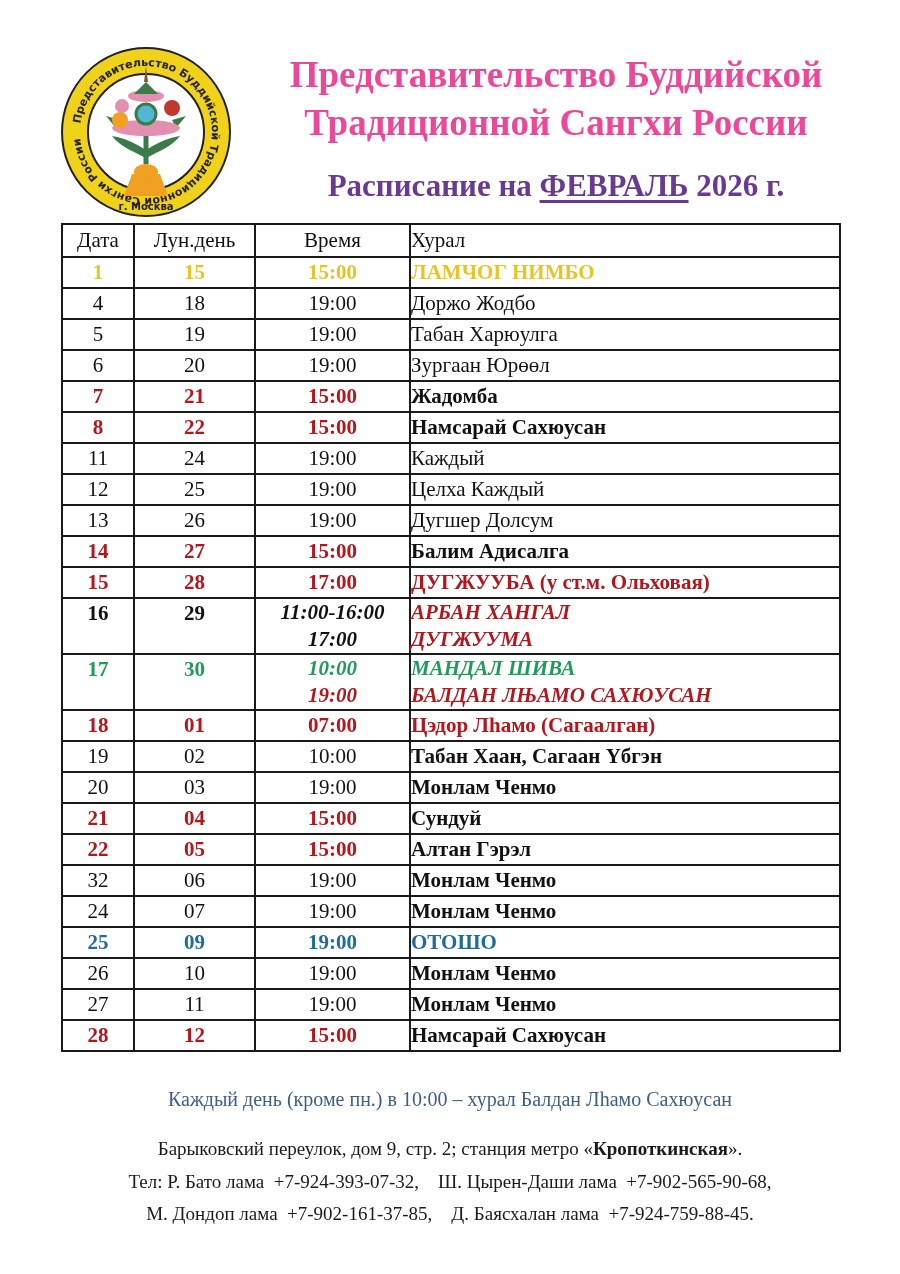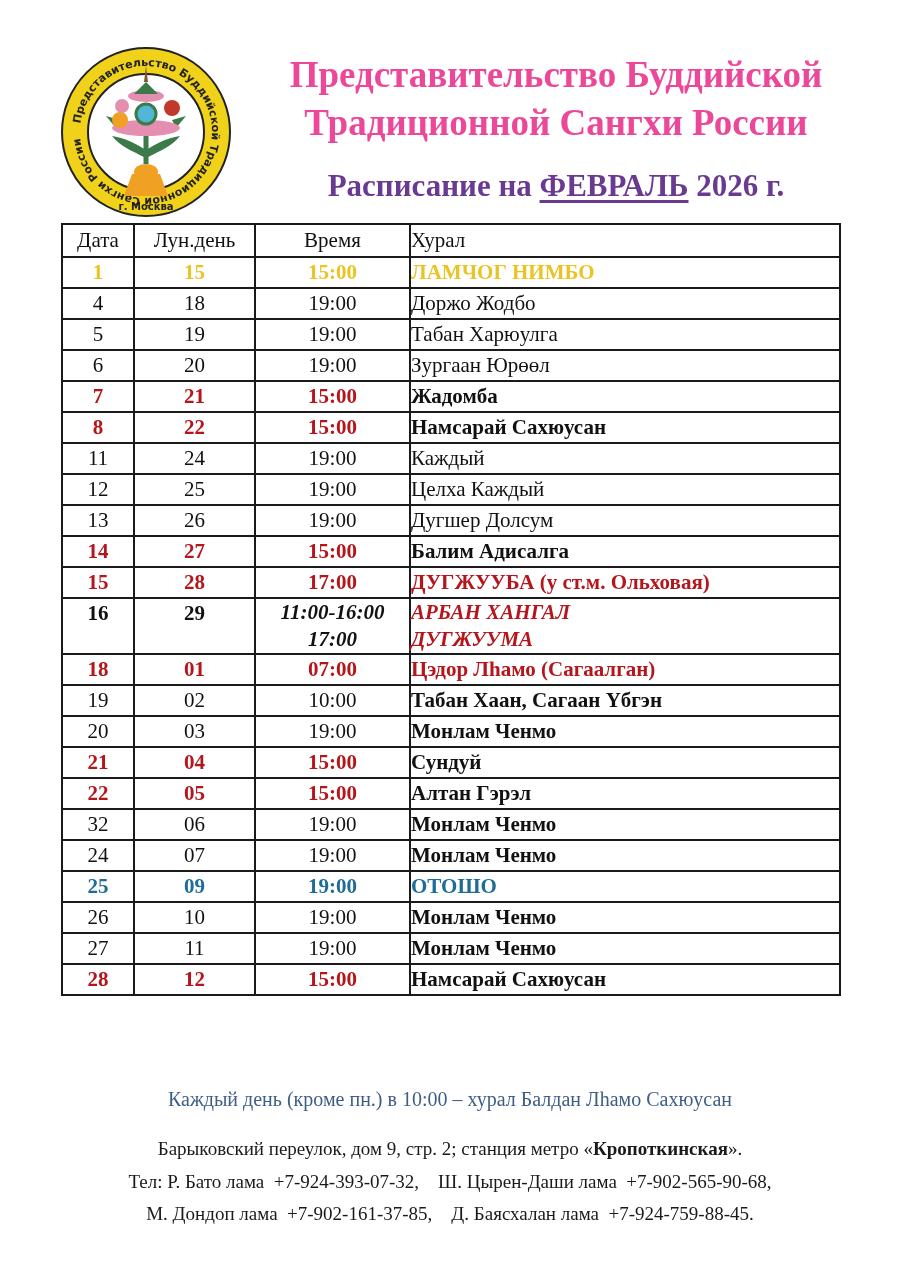--- a/index.html
+++ b/index.html
@@ -249,20 +249,32 @@
       <td class="center c-black">
         <span class="line">11:00-16:00</span>
         <span class="line">17:00</span>
       </td>
       <td class="left c-red">
         <span class="line">АРБАН ХАНГАЛ</span>
         <span class="line">ДУГЖУУМА</span>
       </td>
     </tr>
 
+    <tr class="bold multi">
+      <td class="center c-green">17</td>
+      <td class="center c-green">30</td>
+      <td class="center">
+        <span class="line c-green">10:00</span>
+        <span class="line c-red">19:00</span>
+      </td>
+      <td class="left">
+        <span class="line c-green">МАНДАЛ ШИВА</span>
+        <span class="line c-red">БАЛДАН ЛЊАМО САХЮУСАН</span>
+      </td>
+    </tr>
 
     <tr class="bold c-red">
       <td class="center">18</td>
       <td class="center">01</td>
       <td class="center">07:00</td>
       <td class="left">Цэдор Лһамо (Сагаалган)</td>
     </tr>
 
     <tr class="c-black">
       <td class="center">19</td>

